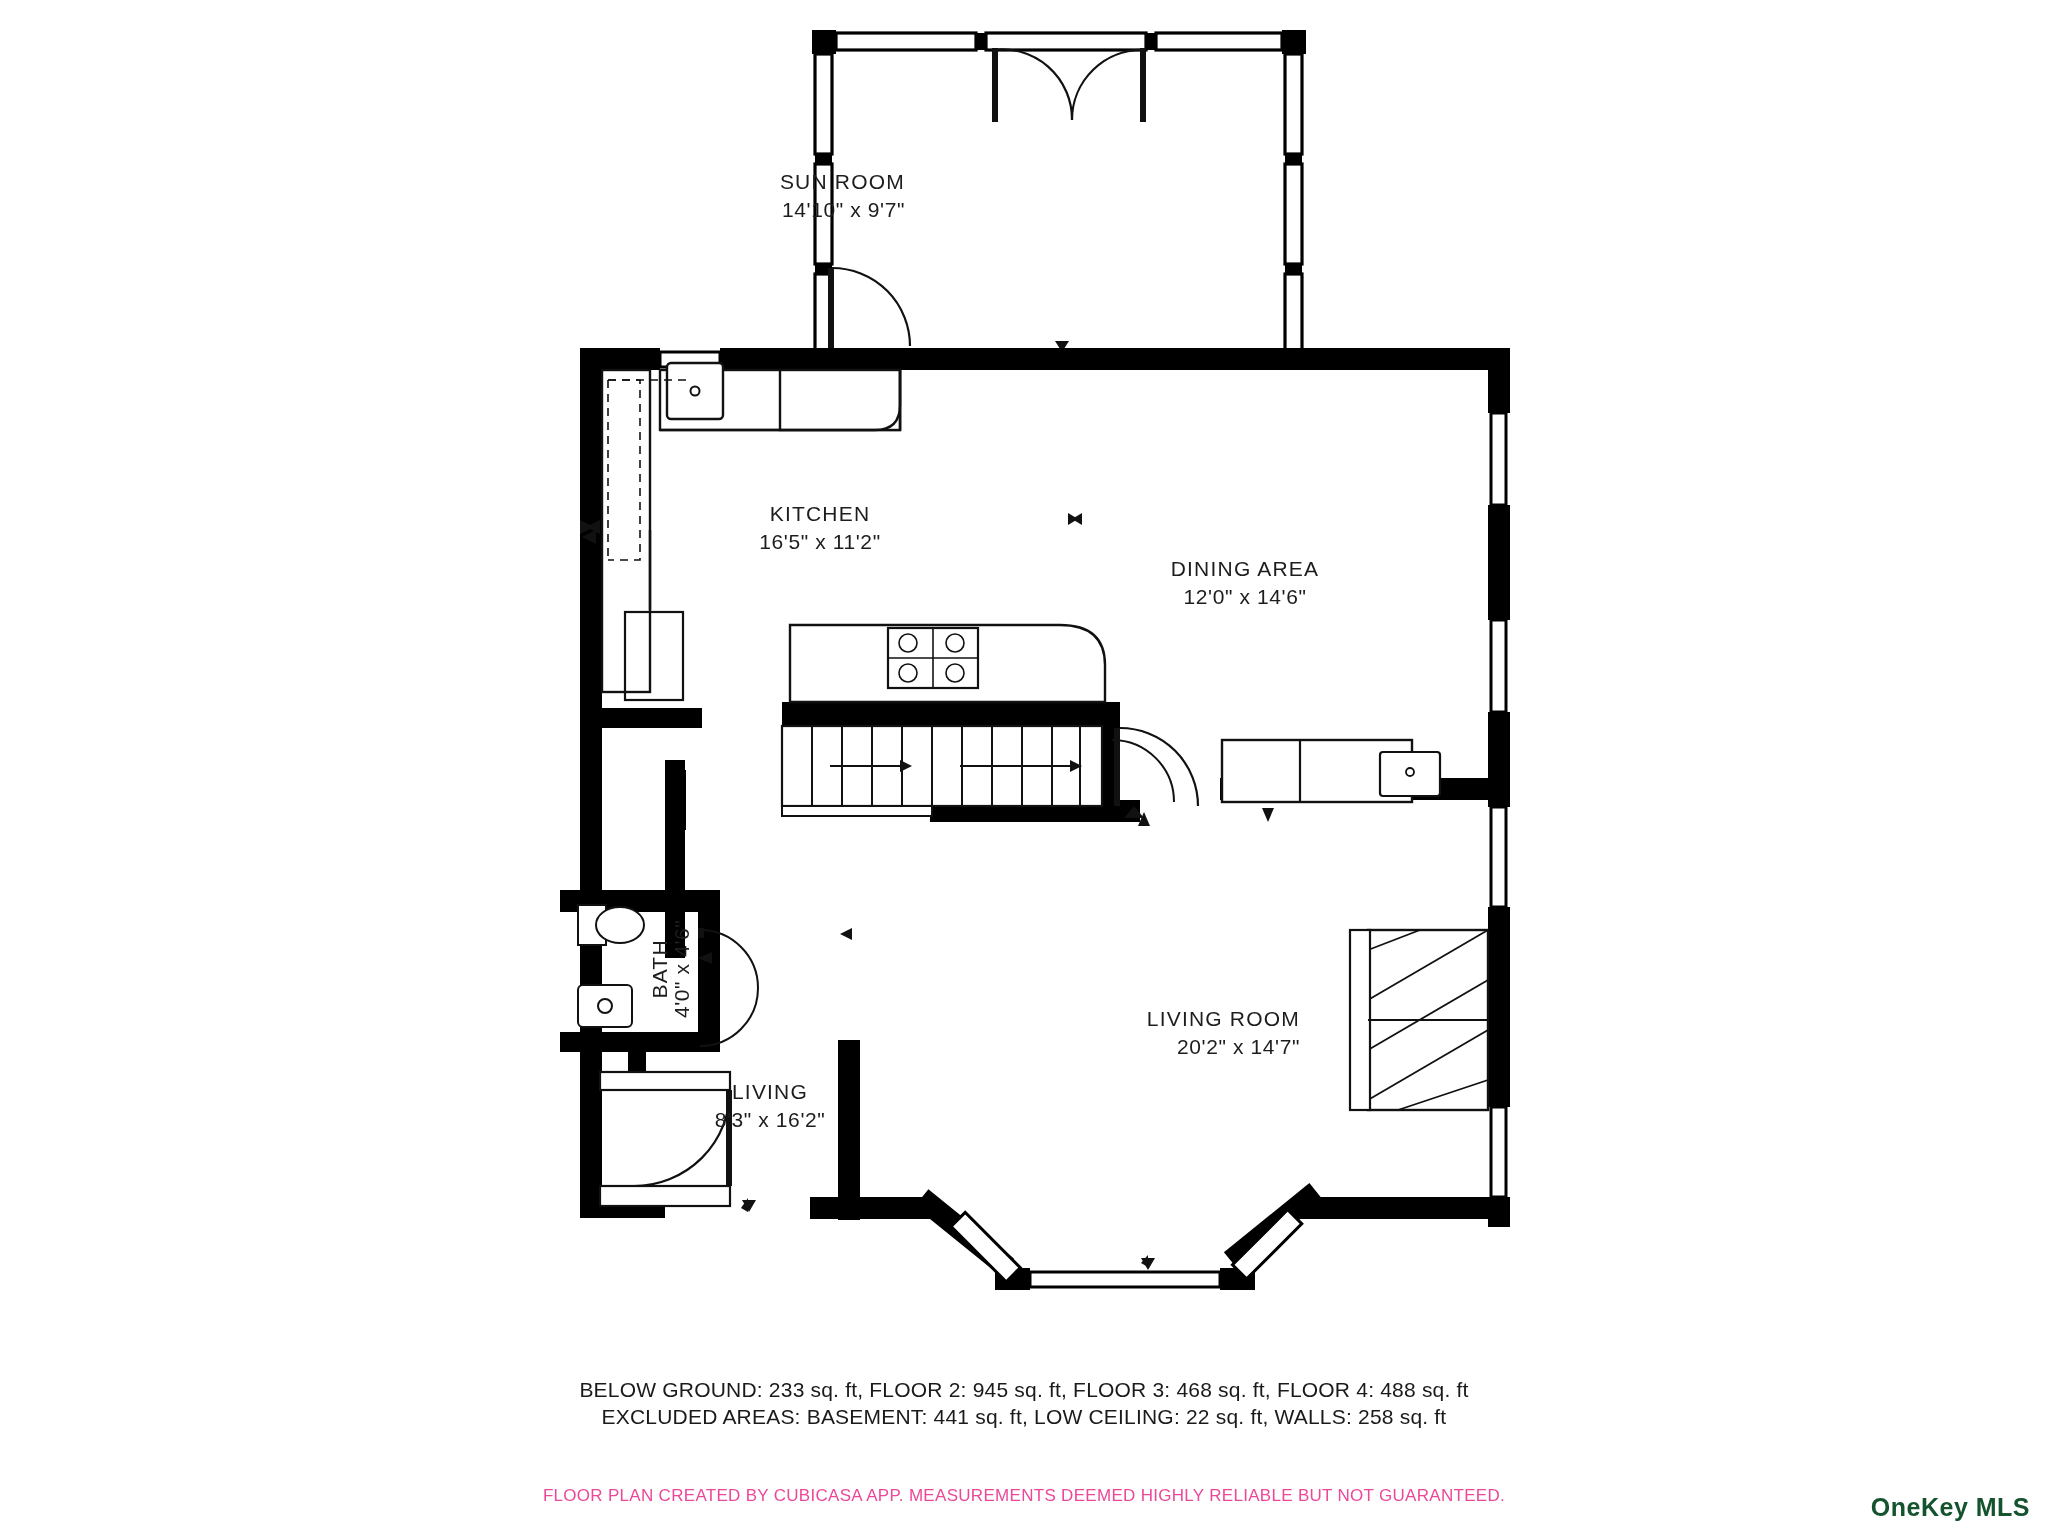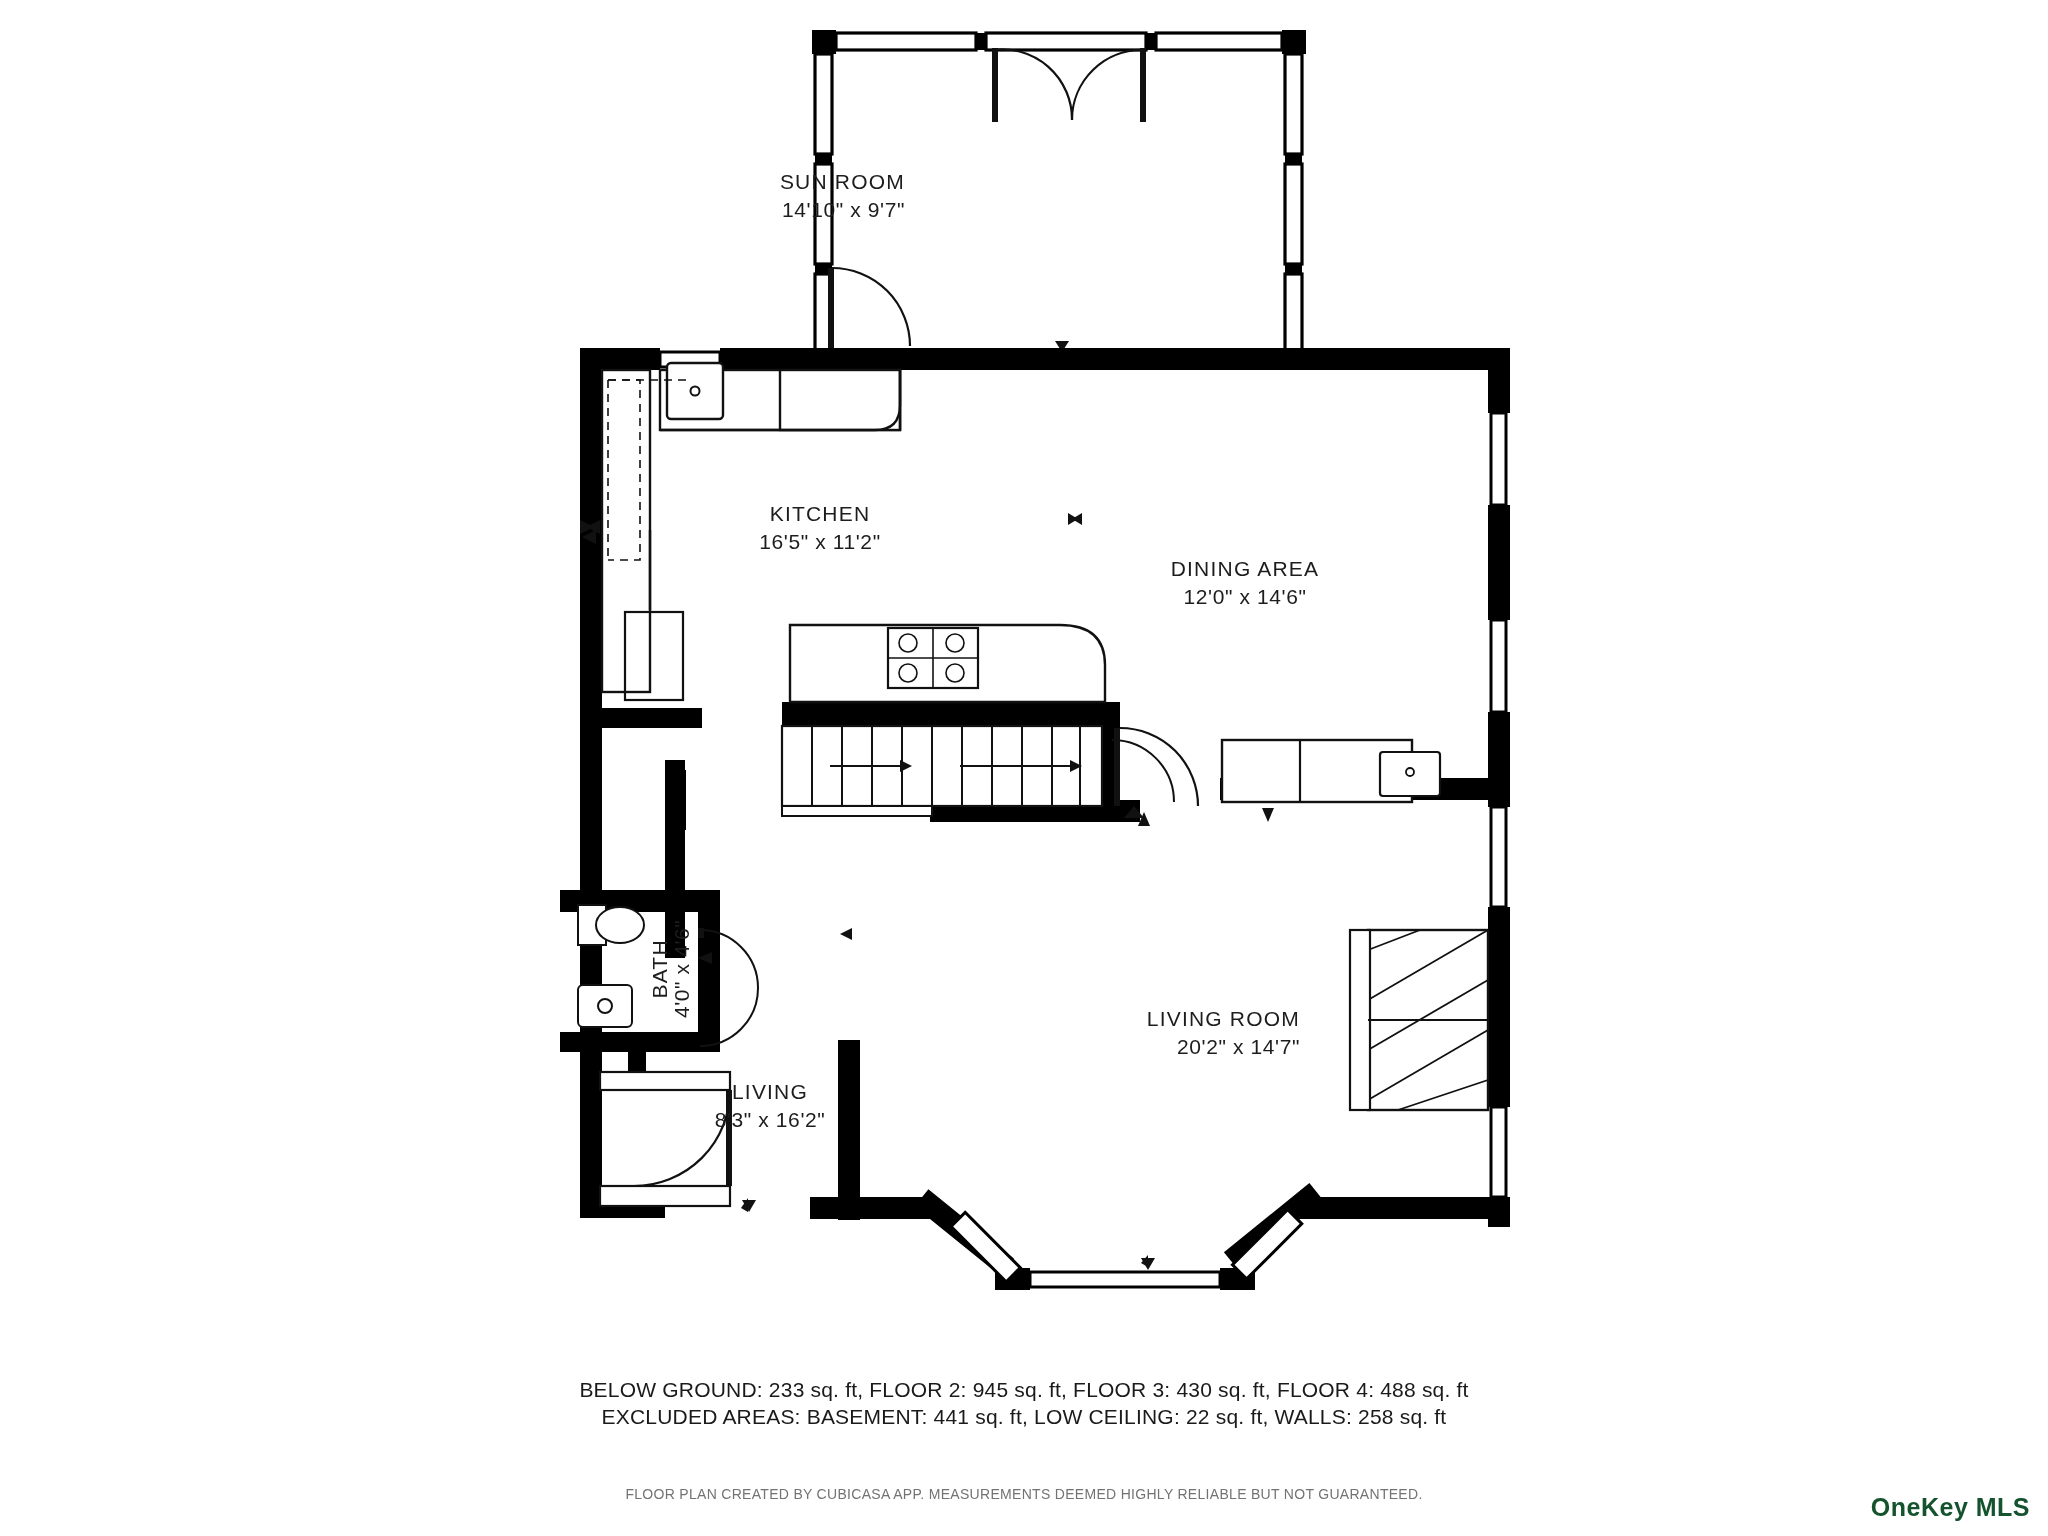--- a/index.html
+++ b/index.html
@@ -57,22 +57,22 @@
     font-size:21px;
     letter-spacing:.2px;
     margin-bottom:3px;
   }
   #disclaimer{
     position:absolute;
     left:0;
     top:1486px;
     width:2048px;
     text-align:center;
-    font-size:14px;
-    color:#737373;
+    font-size:17px;
+    color:#ec4899;
     letter-spacing:.3px;
   }
   #watermark{
     position:absolute;
     right:18px;
     bottom:14px;
     font-size:25px;
     font-weight:bold;
     color:#14532d;
     letter-spacing:.5px;
@@ -335,19 +335,19 @@
 </div>
 
 <div class="room-label rot" style="left:600px;top:955px;width:120px;">
   <div class="room-name">BATH</div>
 </div>
 <div class="room-label rot" style="left:622px;top:955px;width:120px;">
   <div class="room-dims">4'0" x 4'6"</div>
 </div>
 
 <div id="summary">
-  <div class="line">BELOW GROUND: 233 sq. ft, FLOOR 2: 945 sq. ft, FLOOR 3: 430 sq. ft, FLOOR 4: 488 sq. ft</div>
+  <div class="line">BELOW GROUND: 233 sq. ft, FLOOR 2: 945 sq. ft, FLOOR 3: 468 sq. ft, FLOOR 4: 488 sq. ft</div>
   <div class="line">EXCLUDED AREAS: BASEMENT: 441 sq. ft, LOW CEILING: 22 sq. ft, WALLS: 258 sq. ft</div>
 </div>
 
 <div id="disclaimer">FLOOR PLAN CREATED BY CUBICASA APP. MEASUREMENTS DEEMED HIGHLY RELIABLE BUT NOT GUARANTEED.</div>
 
 <div id="watermark">OneKey MLS</div>
 
 </body></html>

